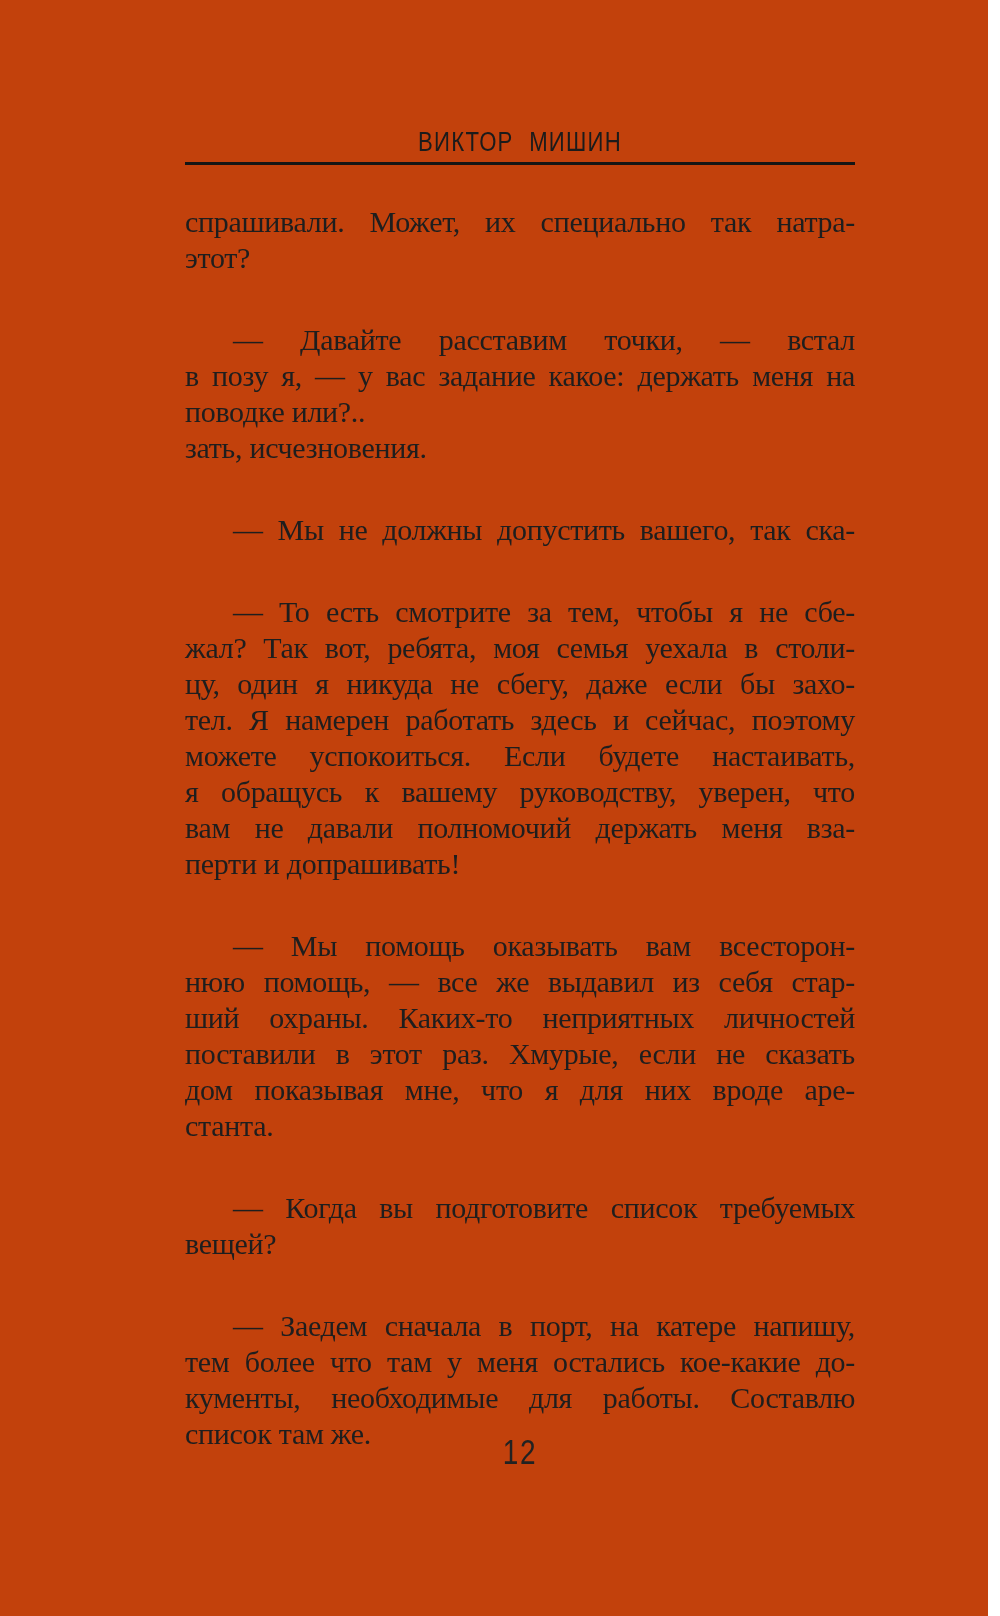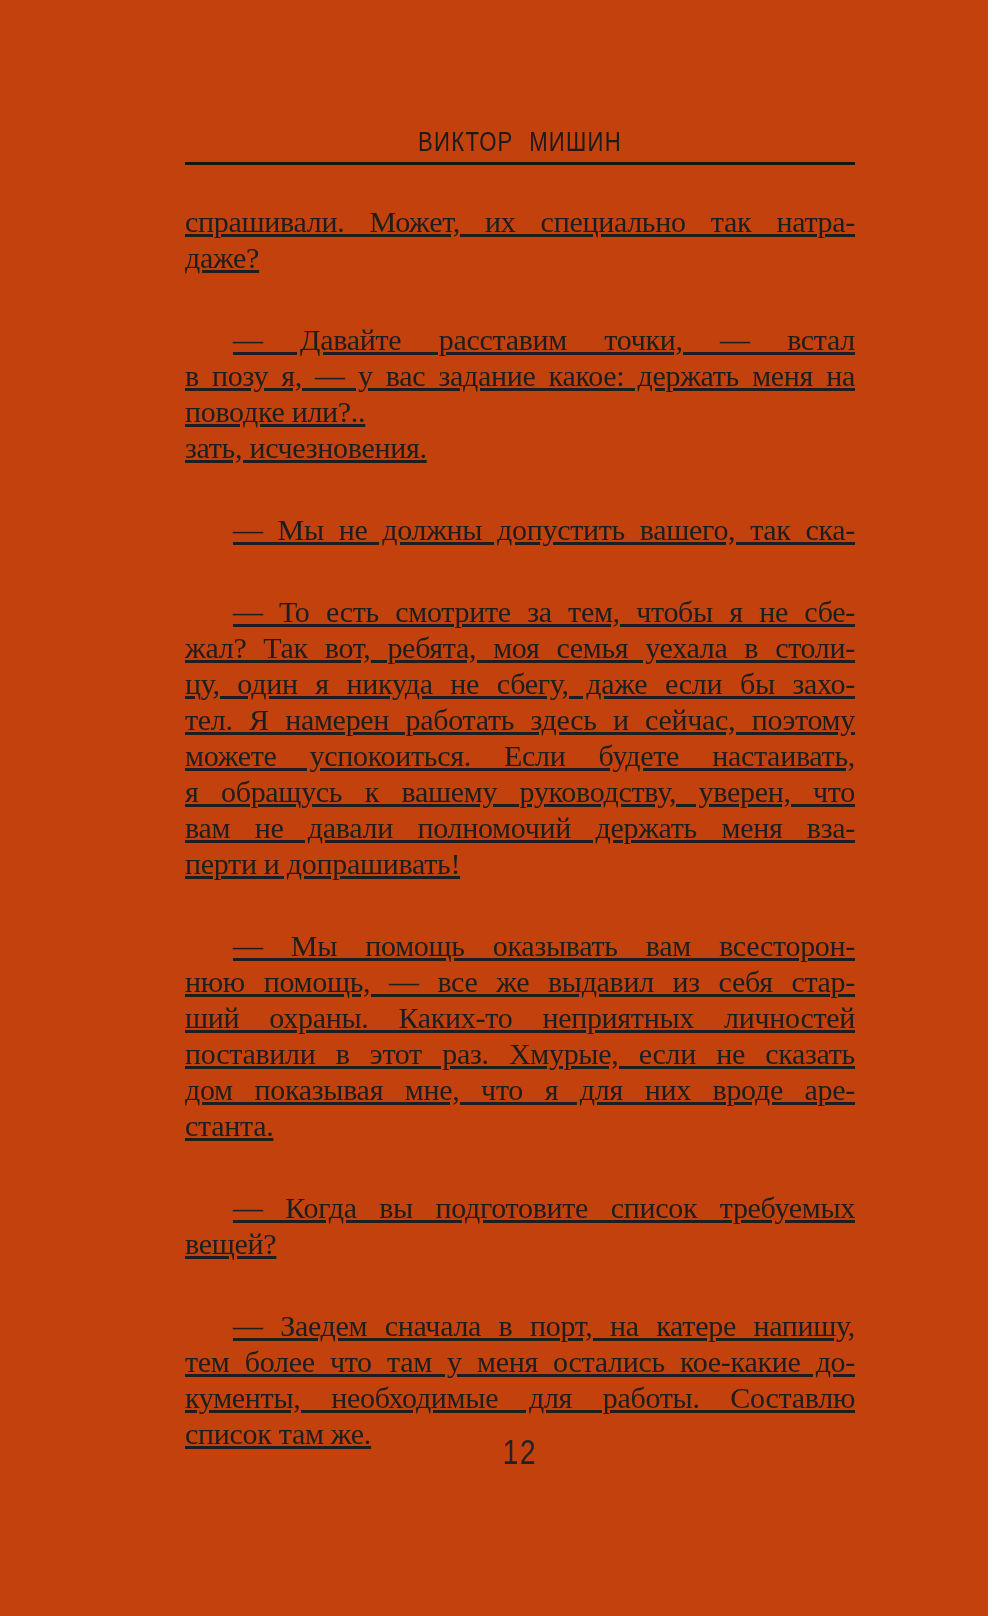--- a/index.html
+++ b/index.html
@@ -54,21 +54,20 @@
     padding: 0;
   }
   .line {
     height: 36px;
     line-height: 36px;
     text-align: justify;
     text-align-last: justify;
     text-justify: inter-word;
     white-space: nowrap;
     overflow: visible;
-    text-decoration: underline;
   }
   .line.last {
     text-align-last: left;
   }
   .line.indent {
     padding-left: 48px;
     margin-top: 46px;
   }
   .page-number {
     position: absolute;
@@ -89,21 +88,21 @@
 <body>
 
 <div class="page">
   <div class="running-header">ВИКТОР МИШИН</div>
 
   <div class="header-rule"></div>
 
   <div class="body-text">
       <div class="paragraph">
         <div class="line">спрашивали. Может, их специально так натра-</div>
-        <div class="line last">даже?</div>
+        <div class="line last">этот?</div>
       </div>
       <div class="paragraph">
         <div class="line indent">— Давайте расставим точки, — встал</div>
         <div class="line">в позу я, — у вас задание какое: держать меня на</div>
         <div class="line last">поводке или?..</div>
       </div>
       <div class="paragraph">
         <div class="line last">зать, исчезновения.</div>
         <div class="line indent">— Мы не должны допустить вашего, так ска-</div>
       </div>

